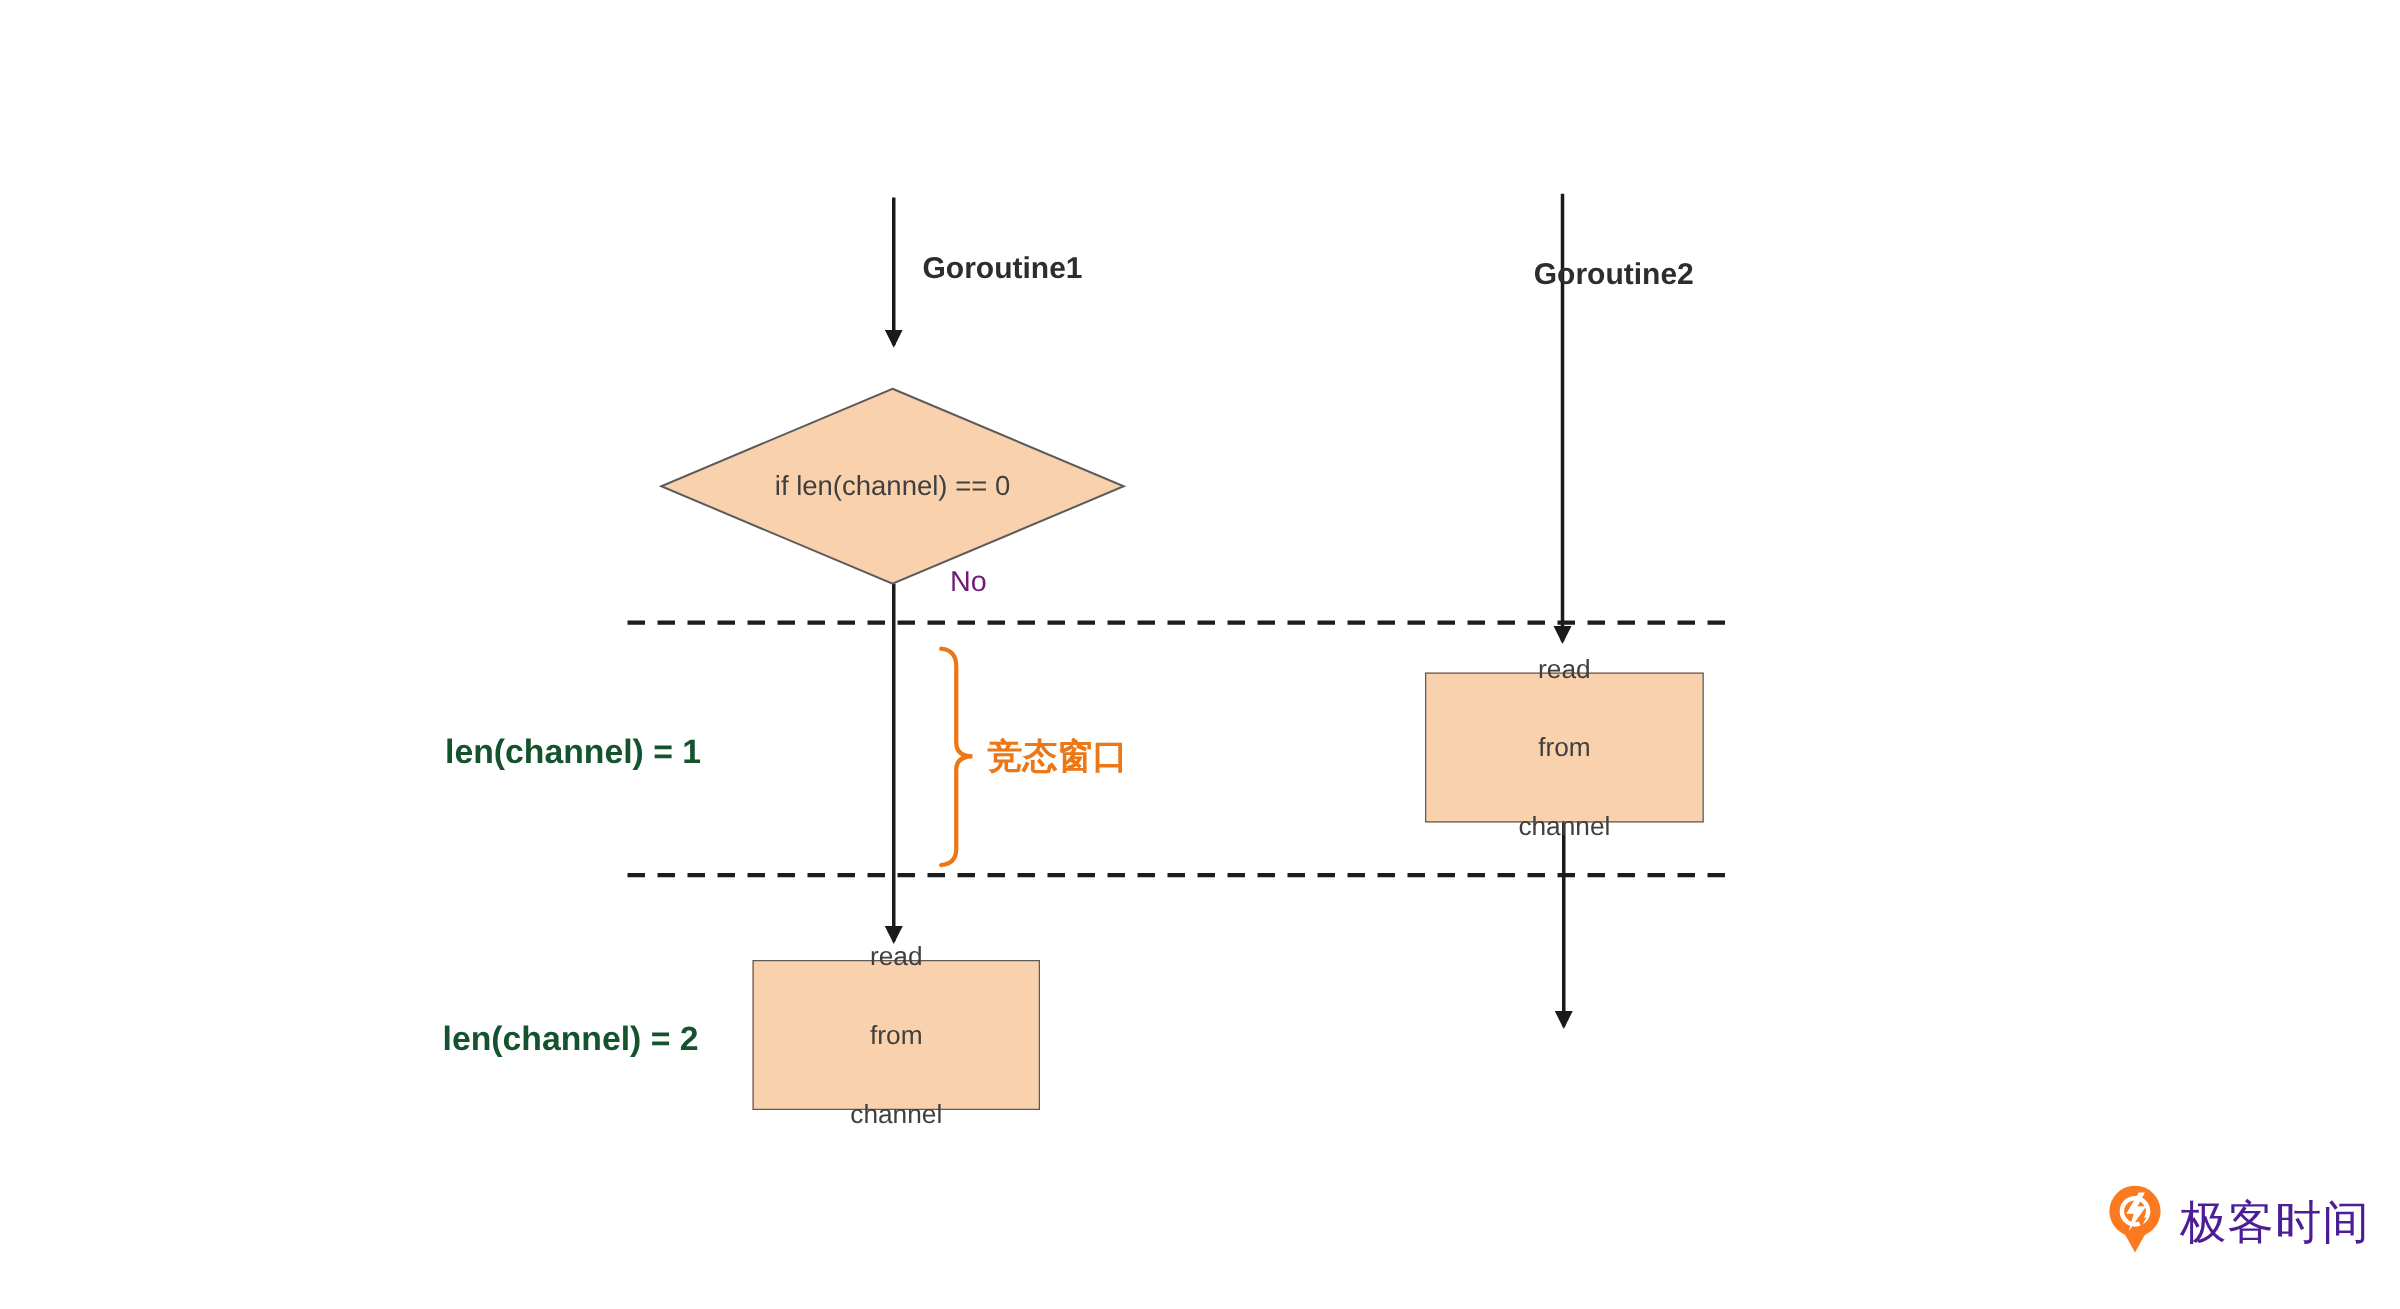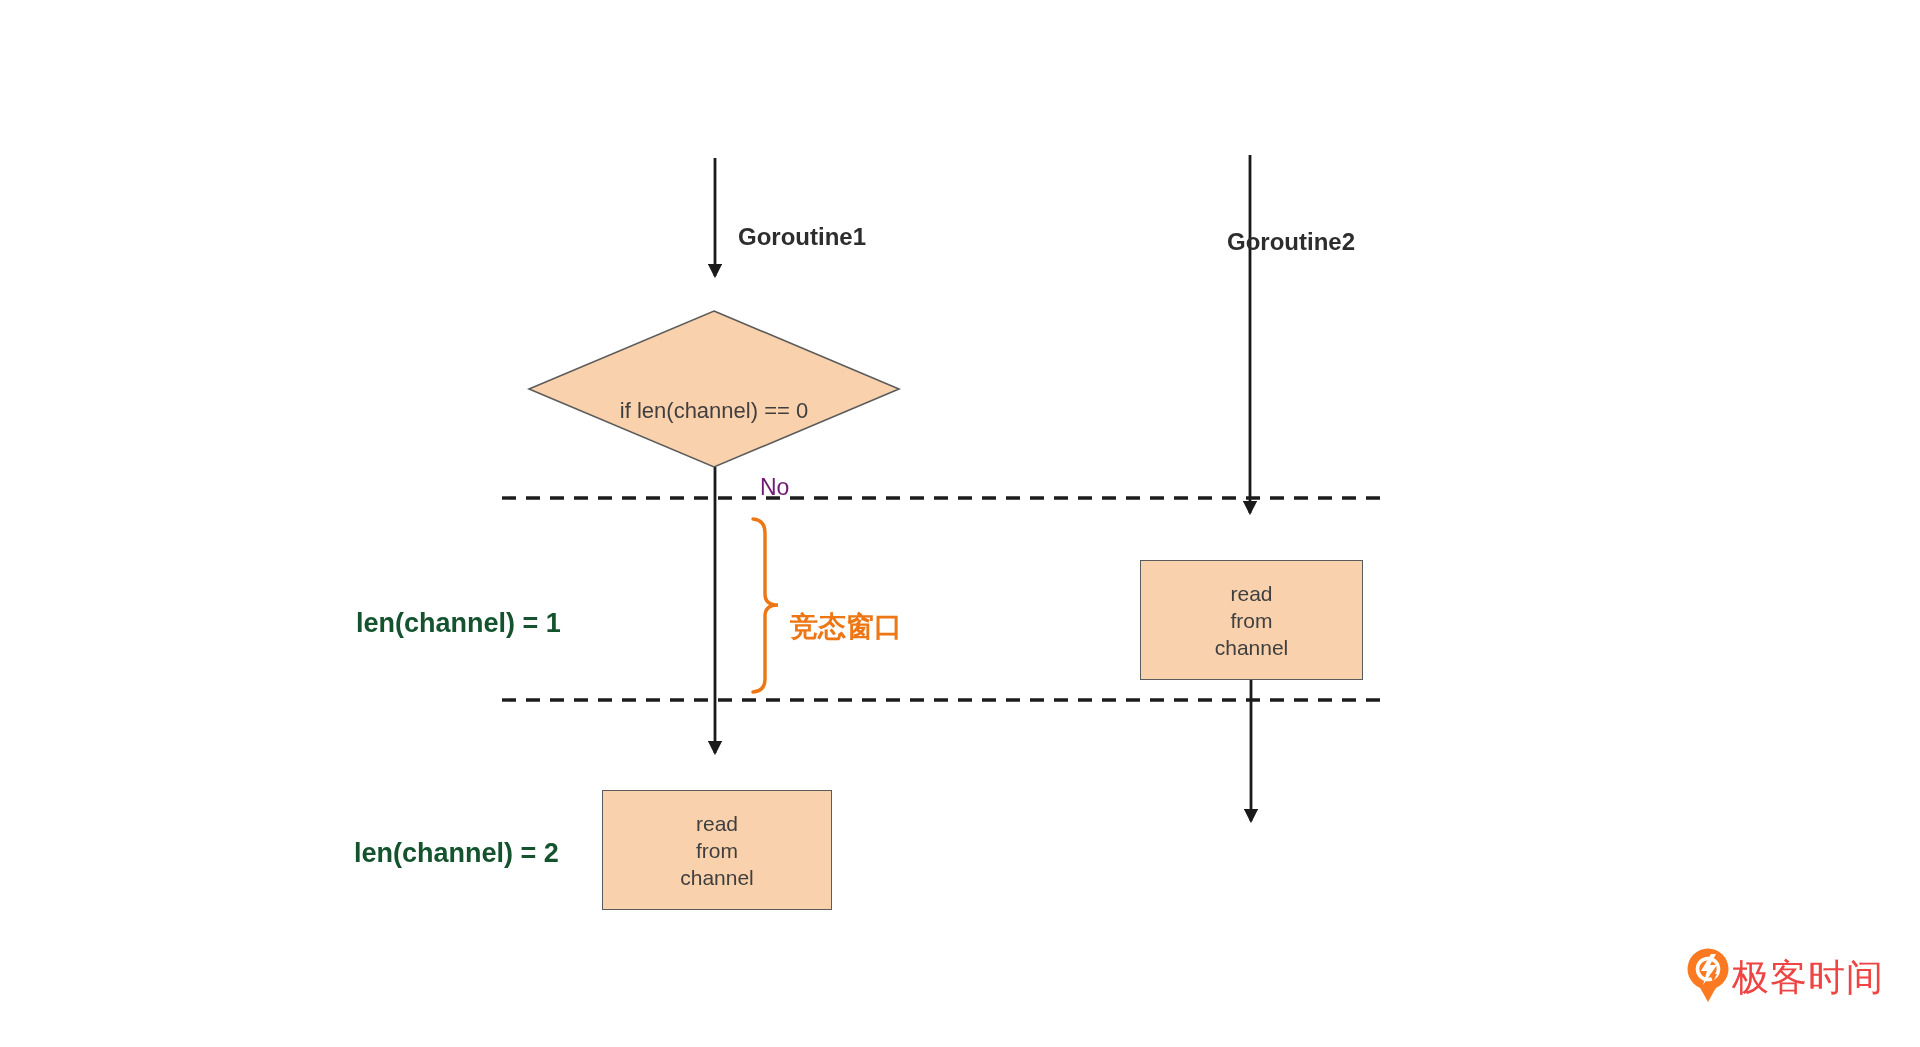--- a/index.html
+++ b/index.html
@@ -13,21 +13,21 @@
     width: 1920px;
     height: 1047px;
     background: #ffffff;
     overflow: hidden;
   }
   #diagram-svg {
     position: absolute;
     left: 0; top: 0;
     width: 1920px; height: 1047px;
   }
-  .abs { position: absolute; margin-top: 22px; }
+  .abs { position: absolute; }
   .lane-label {
     font-size: 24px;
     font-weight: 600;
     color: #2d2d2d;
     white-space: nowrap;
   }
   .diamond-label {
     left: 529px; top: 311px;
     width: 370px; height: 156px;
     display: flex; align-items: center; justify-content: center;
@@ -42,20 +42,21 @@
   }
   .proc-box {
     background: #F9D1AC;
     border: 1.5px solid #5b5b5b;
     box-sizing: border-box;
     display: flex; flex-direction: column;
     align-items: center; justify-content: center;
     font-size: 21px;
     line-height: 27px;
     color: #3f3f3f;
+    gap: 36px;
   }
   .proc-box-left  { left: 602px;  top: 768px; width: 230px; height: 120px; }
   .proc-box-right { left: 1140px; top: 538px; width: 223px; height: 120px; }
   .orange-note {
     font-size: 27px;
     font-weight: 600;
     color: #14532d;
     white-space: nowrap;
   }
   .race-window-label {
@@ -65,24 +66,24 @@
     color: #ED7615;
     white-space: nowrap;
   }
   #brand {
     position: absolute;
     left: 1686px; top: 948px;
     display: flex;
     align-items: center;
   }
   #brand .brand-text {
-    margin-left: 0;
+    margin-left: 12px;
     font-size: 37px;
     font-weight: 500;
-    color: #ef4444;
+    color: #4c1d95;
     letter-spacing: 1px;
     white-space: nowrap;
   }
 </style>
 </head>
 <body>
 
 <div id="canvas">
 
   <svg id="diagram-svg" viewBox="0 0 1920 1047" xmlns="http://www.w3.org/2000/svg">

